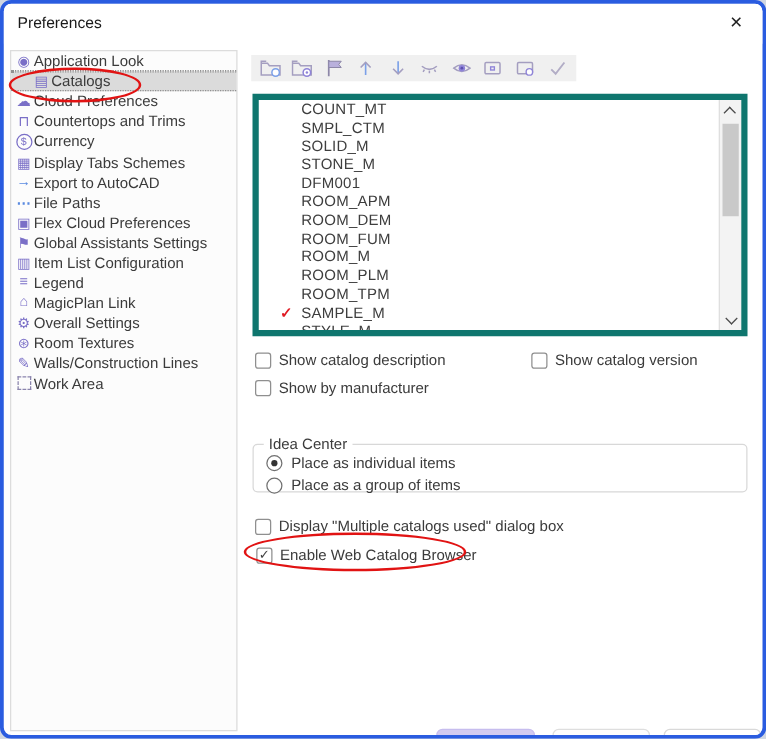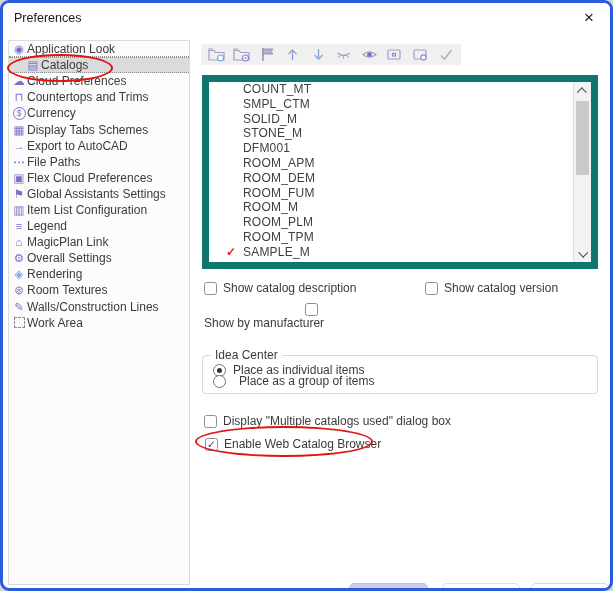--- a/index.html
+++ b/index.html
@@ -29,21 +29,21 @@
   .g-pencil::before{content:"✎";}
   .g-cur{width:11px;height:11px;border:1.2px solid #7a6fc7;border-radius:50%;display:inline-flex;
          align-items:center;justify-content:center;}
   .g-cur::before{content:"$";font-size:8.5px;color:#7a6fc7;}
   .g-wa{width:9px;height:9px;border:1.2px dashed #8a84ad;display:inline-block;}
   
   .toolbar{position:absolute;left:198px;top:41px;width:260px;height:21px;background:#f0f0f0;
            display:flex;align-items:center;justify-content:space-between;padding:0 5px;box-sizing:border-box;}
   .tbtn{width:20px;height:17px;display:flex;align-items:center;justify-content:center;}
   
-  .listbox{position:absolute;left:199px;top:72px;width:396px;height:194px;border:7px solid #0f766e;
+  .listbox{position:absolute;left:199px;top:72px;width:396px;height:194px;border:5px solid #0f766e;
            background:#fff;box-sizing:border-box;overflow:hidden;}
   .lrow{position:relative;height:14.8px;line-height:14.8px;padding-left:34px;font-size:12px;color:#3e3e3e;
         letter-spacing:.2px;white-space:nowrap;}
   .lrow .rcheck{position:absolute;left:17px;top:0;color:#e01b24;font-size:12px;font-weight:bold;}
   .vscroll{position:absolute;right:0;top:0;bottom:0;width:17px;background:#f3f3f3;border-left:1px solid #dfdfdf;}
   .sarrow{position:absolute;left:0;right:0;height:14px;display:flex;align-items:center;justify-content:center;}
   .sarrow span{width:6px;height:6px;border-left:1.4px solid #4a4a4a;border-top:1.4px solid #4a4a4a;display:block;}
   .sarrow.up{top:2px;} .sarrow.up span{transform:rotate(45deg) translateY(1px);}
   .sarrow.down{bottom:2px;} .sarrow.down span{transform:rotate(225deg) translateY(1px);}
   .sthumb{position:absolute;left:2px;right:2px;top:19px;height:74px;background:#c9c9c9;}
@@ -132,24 +132,20 @@
       <span class="sic g-legend"></span>
       <span>Legend</span>
       </div>
     <div class="srow">
       <span class="sic g-house"></span>
       <span>MagicPlan Link</span>
       </div>
     <div class="srow">
       <span class="sic g-gear"></span>
       <span>Overall Settings</span>
-      </div>
-    <div class="srow">
-      <span class="sic g-cube"></span>
-      <span>Rendering</span>
       </div>
     <div class="srow">
       <span class="sic g-texture"></span>
       <span>Room Textures</span>
       </div>
     <div class="srow">
       <span class="sic g-pencil"></span>
       <span>Walls/Construction Lines</span>
       </div>
     <div class="srow">
@@ -250,34 +246,34 @@
   </div>
 
   <label class="cb" style="left:201px;top:278px;">
     <span class="box"></span>
     <span>Show catalog description</span>
     </label>
   <label class="cb" style="left:422px;top:278px;">
     <span class="box"></span>
     <span>Show catalog version</span>
     </label>
-  <label class="cb" style="left:201px;top:300px;flex-direction:column;">
+  <label class="cb" style="left:201px;top:300px;">
     <span class="box"></span>
     <span>Show by manufacturer</span>
     </label>
 
   <div class="group">
     <span class="gtitle">Idea Center</span>
     <label class="cb" style="left:10px;top:7px;">
       <span class="radio">
           <span class="dot"></span>
         </span>
       <span>Place as individual items</span>
       </label>
-    <label class="cb" style="left:10px;top:18px;gap:6px;">
+    <label class="cb" style="left:10px;top:25px;">
       <span class="radio"></span>
       <span>Place as a group of items</span>
       </label>
   </div>
 
   <label class="cb" style="left:201px;top:411px;">
     <span class="box"></span>
     <span>Display "Multiple catalogs used" dialog box</span>
     </label>
   <label class="cb" style="left:202px;top:434px;">

